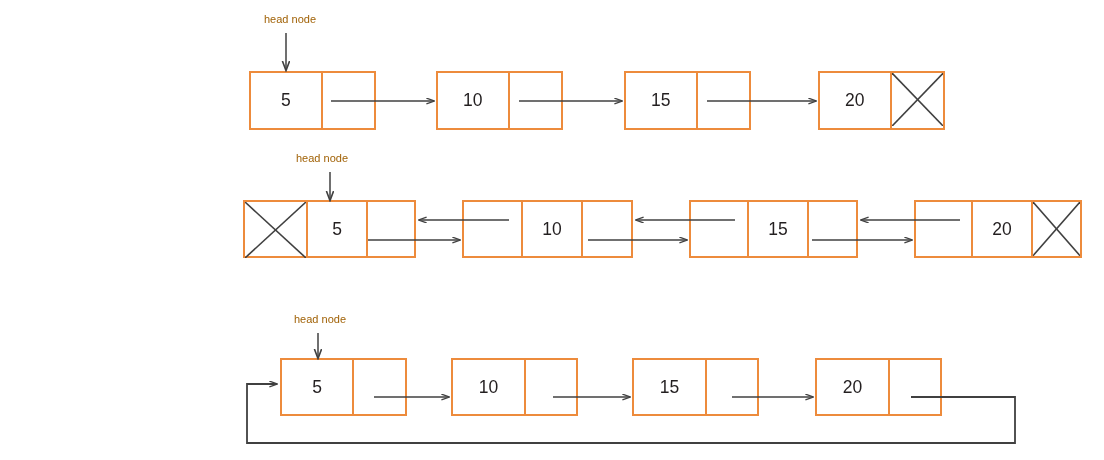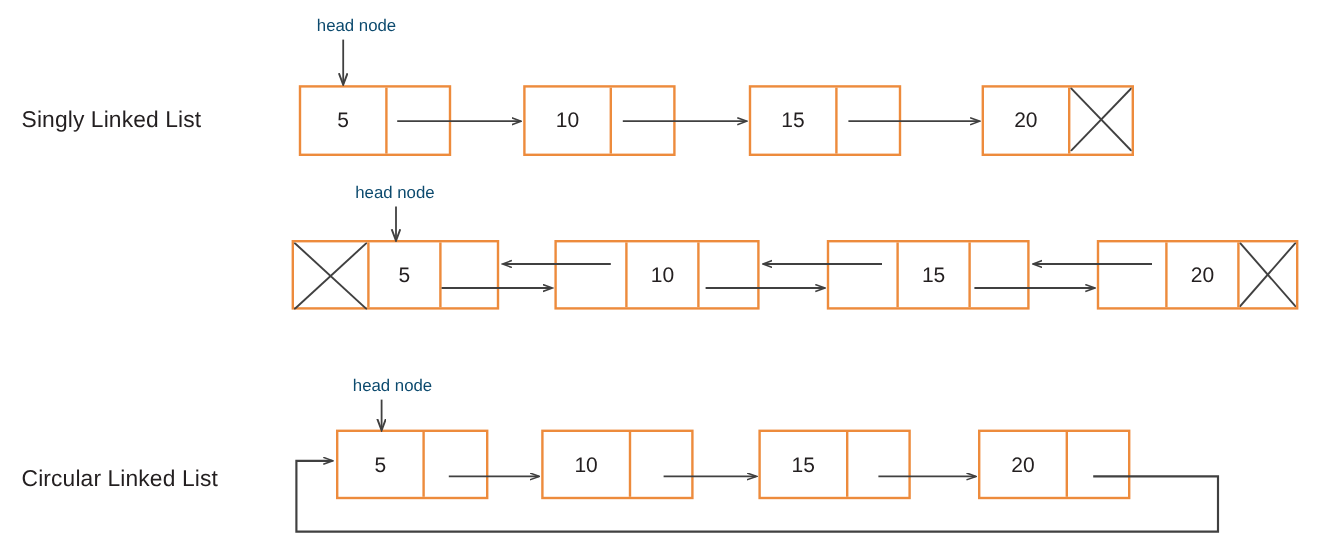--- a/index.html
+++ b/index.html
@@ -21,22 +21,22 @@
   }
   .row-label {
     position: absolute;
     font-size: 19px;
     color: #231f20;
     white-space: nowrap;
     letter-spacing: 0.1px;
   }
   .head-label {
     position: absolute;
-    font-size: 14px;
-    color: #0c4a6e;
+    font-size: 11px;
+    color: #a16207;
     white-space: nowrap;
   }
   .node {
     position: absolute;
     box-sizing: border-box;
     display: flex;
     border: 2px solid #ed8b3c;
     background: #ffffff;
   }
   .cell {
@@ -65,21 +65,20 @@
   .xmark {
     position: absolute;
     left: 0; top: 0; right: 0; bottom: 0;
   }
 </style>
 </head>
 <body>
 
 <div id="stage">
 
-  <div class="row-label" style="left:18px; top:90px;">Singly Linked List</div>
 
   <div class="head-label" style="left:264px; top:13px;">head node</div>
 
   <div class="node" style="left:249px; top:71px; width:127px; height:59px;">
     <div class="cell data" style="width:72px;">5</div>
     <div class="cell" style="width:55px;"></div>
   </div>
 
   <div class="node" style="left:436px; top:71px; width:127px; height:59px;">
     <div class="cell data" style="width:72px;">10</div>
@@ -131,21 +130,20 @@
     <div class="cell" style="width:55px;"></div>
     <div class="cell data" style="width:60px;">20</div>
     <div class="cell" style="width:49px;">
       <svg class="xmark" viewBox="0 0 49 56" preserveAspectRatio="none">
         <line x1="0" y1="0" x2="49" y2="56" stroke="#404040" stroke-width="1.6" vector-effect="non-scaling-stroke"></line>
         <line x1="49" y1="0" x2="0" y2="56" stroke="#404040" stroke-width="1.6" vector-effect="non-scaling-stroke"></line>
       </svg>
     </div>
   </div>
 
-  <div class="row-label" style="left:18px; top:389px;">Circular Linked List</div>
 
   <div class="head-label" style="left:294px; top:313px;">head node</div>
 
   <div class="node" style="left:280px; top:358px; width:127px; height:58px;">
     <div class="cell data" style="width:70px;">5</div>
     <div class="cell" style="width:53px;"></div>
   </div>
 
   <div class="node" style="left:451px; top:358px; width:127px; height:58px;">
     <div class="cell data" style="width:72px;">10</div>

